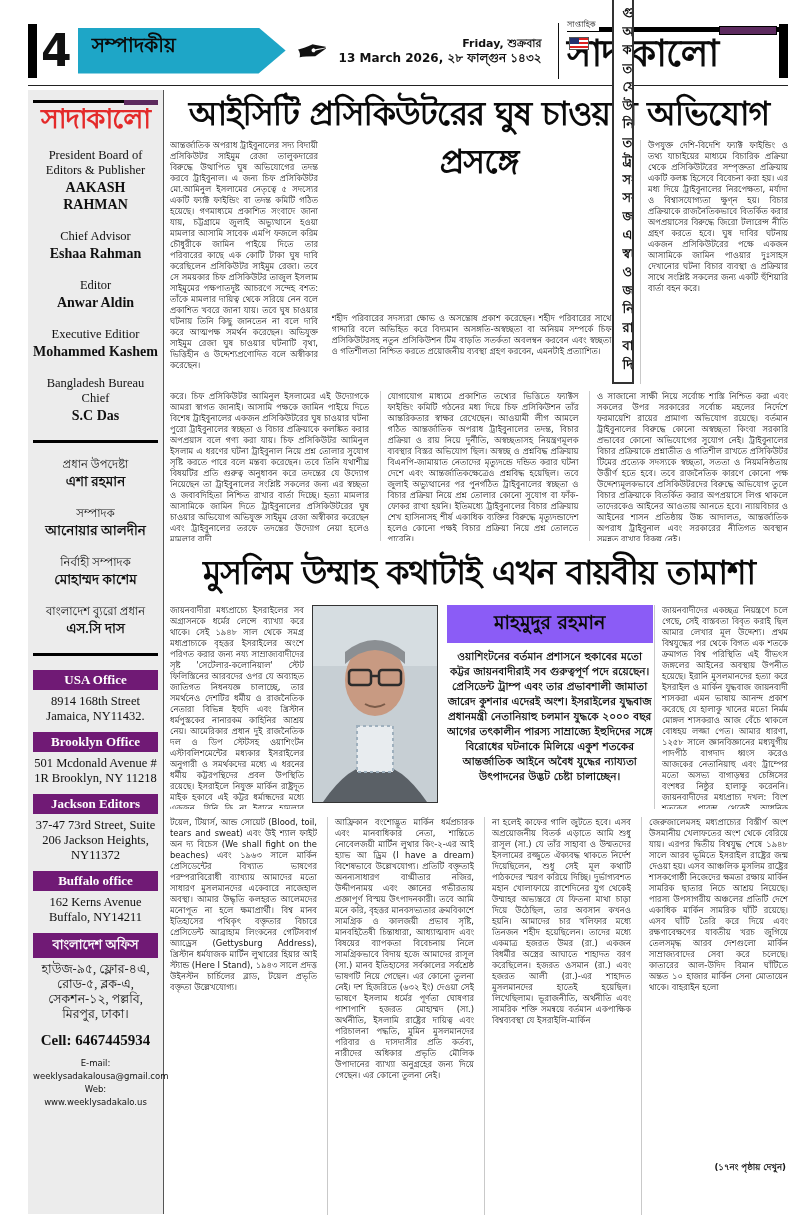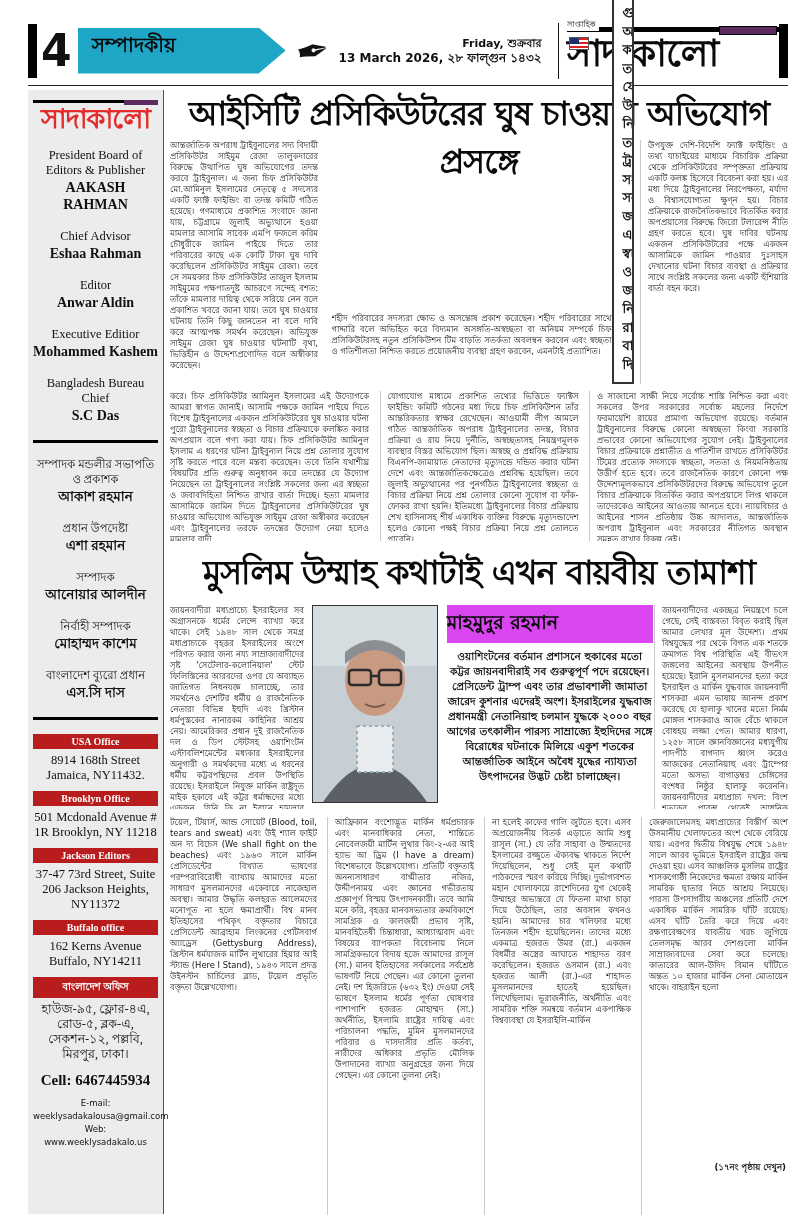--- a/index.html
+++ b/index.html
@@ -36,22 +36,22 @@
   .side-logo .bar { height:3px; background:#000; margin-bottom:1px; position:relative; }
   .side-logo .bar .bdg { position:absolute; right:0; top:0; width:34px; height:5px; background:#5c2a5e; }
   .side-logo .txt { color:#e42a2a; font-size:27px; font-weight:900; letter-spacing:-1px; line-height:30px; }
   .staff { margin-bottom:16px; }
   .staff .t { font-family:"Liberation Serif", serif; font-size:12.5px; line-height:15px; }
   .staff .n { font-family:"Liberation Serif", serif; font-size:14px; font-weight:bold; line-height:17px; margin-top:1px; }
   .staff.bn .t { font-size:11.5px; }
   .staff.bn .n { font-size:13.5px; }
   .side-rule { height:3px; background:#000; margin:10px 0 14px 0; }
   .office { margin-bottom:8px; }
-  .office .hd { background:#b91c1c; color:#fff; font-family:"Liberation Serif", serif;
-                font-size:10px; font-weight:bold; padding:2px 0; margin-bottom:4px; }
+  .office .hd { background:#701a75; color:#fff; font-family:"Liberation Serif", serif;
+                font-size:13px; font-weight:bold; padding:2px 0; margin-bottom:4px; }
   .office .ad { font-family:"Liberation Serif", serif; font-size:12.5px; line-height:15px; }
   .cell { font-family:"Liberation Serif", serif; font-size:15px; font-weight:bold; margin:10px 0 8px 0; }
   .contact { font-size:8.5px; line-height:13px; }
 
   
   .main { position:absolute; left:170px; top:90px; width:618px; }
   .headline { text-align:center; font-weight:900; color:#0a0a0a; letter-spacing:-1px; }
   .headline.h1a { font-size:33px; line-height:48px; height:50px; }
   .headline.h2a { font-size:33px; line-height:48px; height:54px; margin-top:8px; }
   .smalltxt { font-size:8.4px; line-height:11px; text-align:justify; overflow:hidden; color:#141414; }
@@ -61,21 +61,21 @@
   .b1mid { width:302px; height:100%; display:flex; flex-direction:row;align-items:flex-end; }
   .midtop { height:66px; margin-bottom:5px; }
   .quotebox { flex:1; border:2px solid #333; padding:8px 9px; font-size:13px; font-weight:bold;
               line-height:18.5px; text-align:center; overflow:hidden; background:#fff; }
   .band2 { height:150px; margin-top:7px; }
   .b2c { width:199px; height:100%; }
   .band3 { height:204px; margin-top:2px; }
   .b3left,.b3right { width:134px; height:100%; }
   .photo { width:126px; height:198px; border:1px solid #333; background:#cfd6da; overflow:hidden; }
   .authorblk { width:206px; }
-  .authorname { background:#d946ef; font-size:19px; font-weight:bold; 
+  .authorname { background:#8b5cf6; font-size:19px; font-weight:bold; text-align:center;
                 padding:3px 0; color:#0a0a0a; margin-bottom:6px; }
   .intro { font-size:10.5px; font-weight:bold; line-height:15px; text-align:center; overflow:hidden; height:166px; }
   .band4 { height:398px; margin-top:8px; position:relative; }
   .b4c { width:147px; height:100%; }
   .cont { position:absolute; right:2px; bottom:40px; font-size:8.6px; font-weight:bold; background:#fff; padding-left:4px; }
   .vr { border-left:1px solid #c9c9c9; padding-left:7px; margin-left:-7px; }
 </style>
 </head>
 <body>
 
@@ -129,24 +129,20 @@
       <div class="t">Executive Editior</div>
       <div class="n">Mohammed Kashem</div>
     </div>
     <div class="staff">
       <div class="t">Bangladesh Bureau Chief</div>
       <div class="n">S.C Das</div>
     </div>
 
     <div class="side-rule"></div>
 
-    <div class="staff bn">
-      <div class="t">সম্পাদক মন্ডলীর সভাপতি ও প্রকাশক</div>
-      <div class="n">আকাশ রহমান</div>
-    </div>
     <div class="staff bn">
       <div class="t">প্রধান উপদেষ্টা</div>
       <div class="n">এশা রহমান</div>
     </div>
     <div class="staff bn">
       <div class="t">সম্পাদক</div>
       <div class="n">আনোয়ার আলদীন</div>
     </div>
     <div class="staff bn">
       <div class="t">নির্বাহী সম্পাদক</div>

